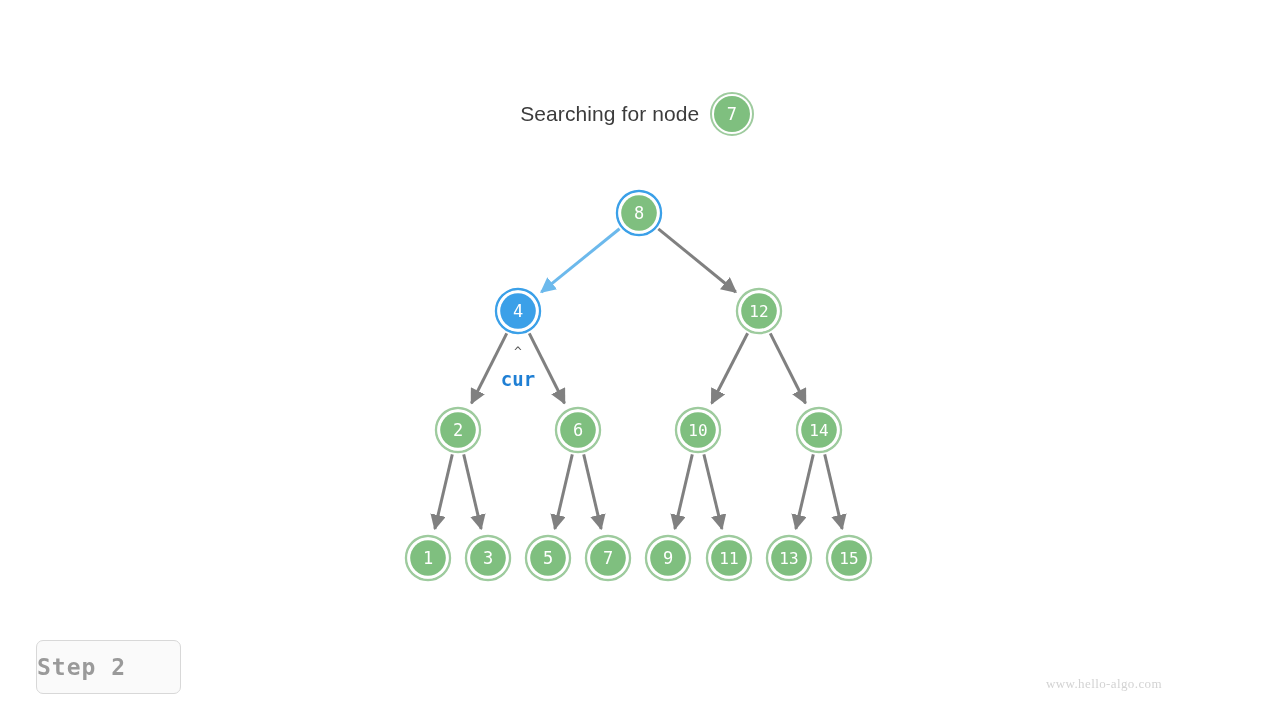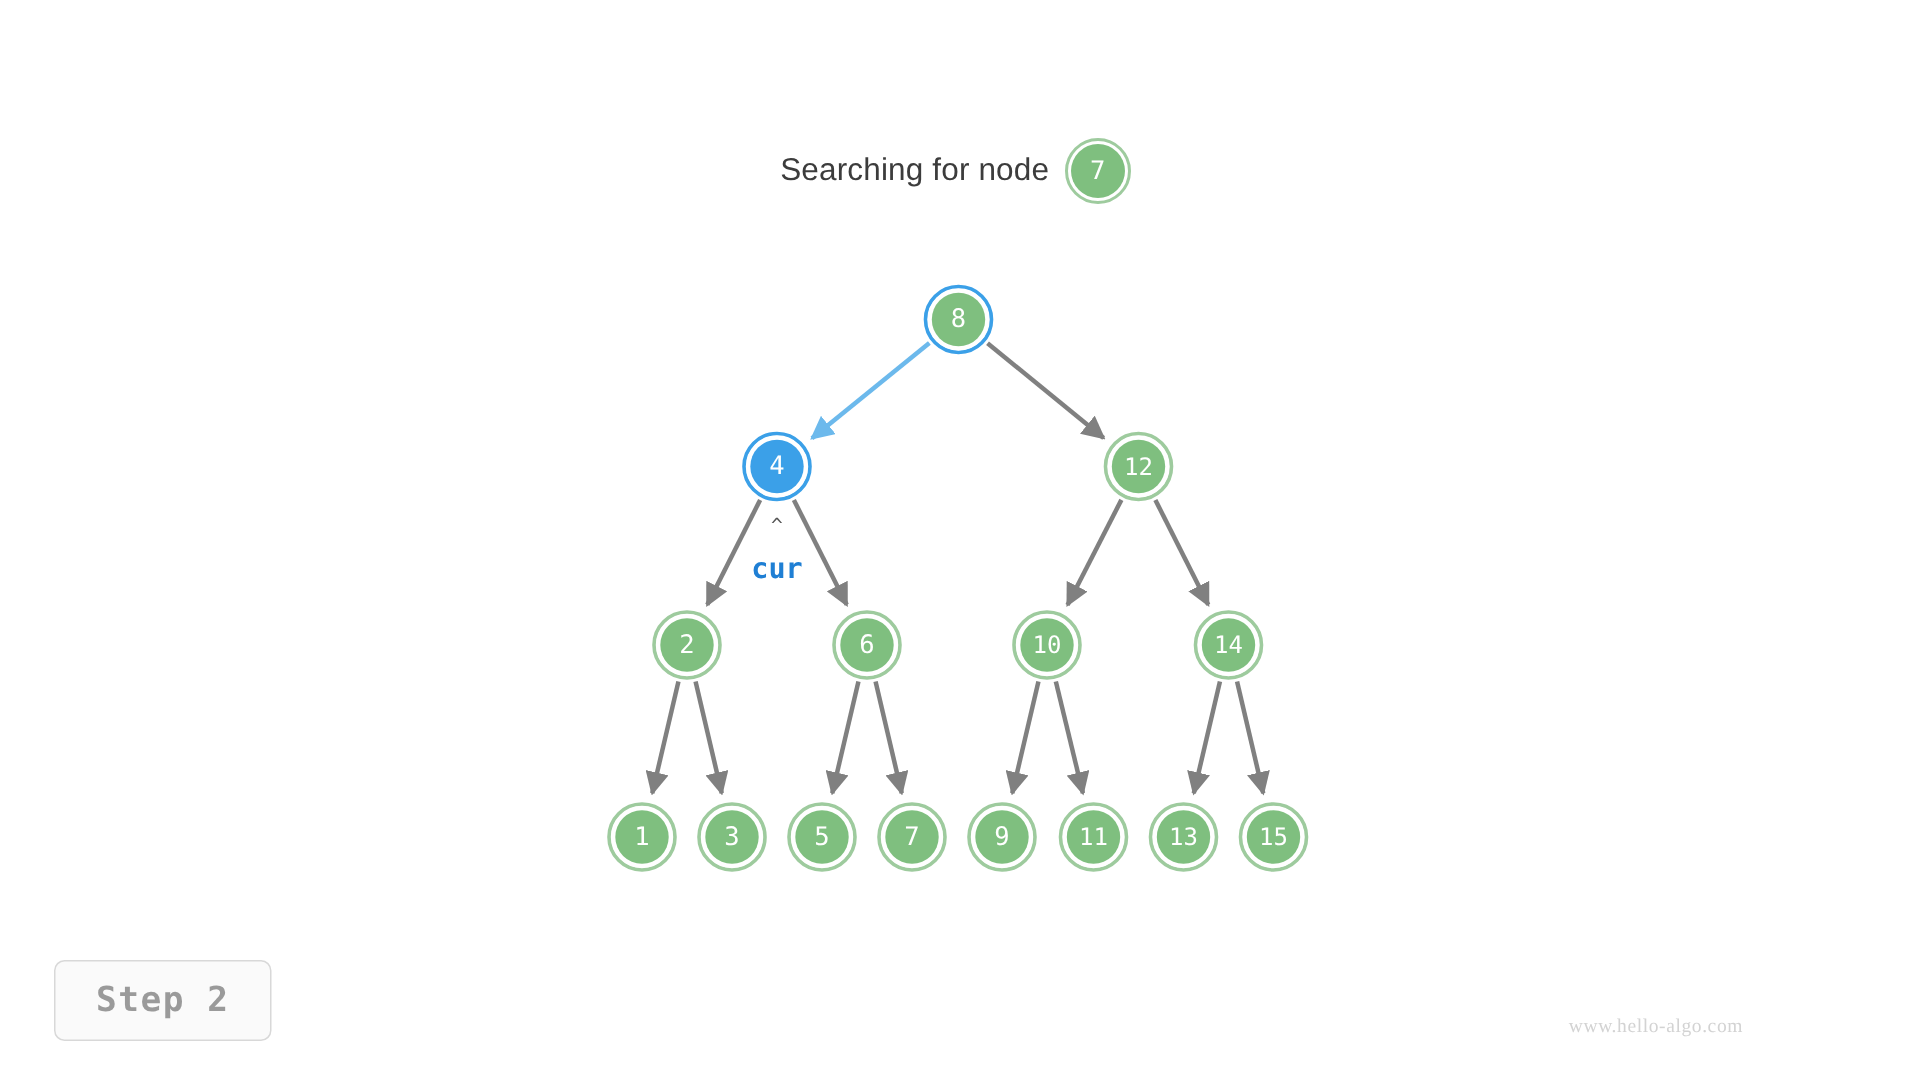--- a/index.html
+++ b/index.html
@@ -79,21 +79,20 @@
     height: 54px;
     box-sizing: border-box;
     border: 1px solid #d8d8d8;
     border-radius: 7px;
     background: #fafafa;
     color: #9a9a9a;
     font-family: "DejaVu Sans Mono", monospace;
     font-size: 23px;
     font-weight: bold;
     line-height: 52px;
-    text-align: center;
     letter-spacing: 1px;
   }
 
   
   #watermark {
     position: absolute;
     right: 20px;
     top: 676px;
     color: #d3d3d3;
     font-family: Liberation Serif, serif;

